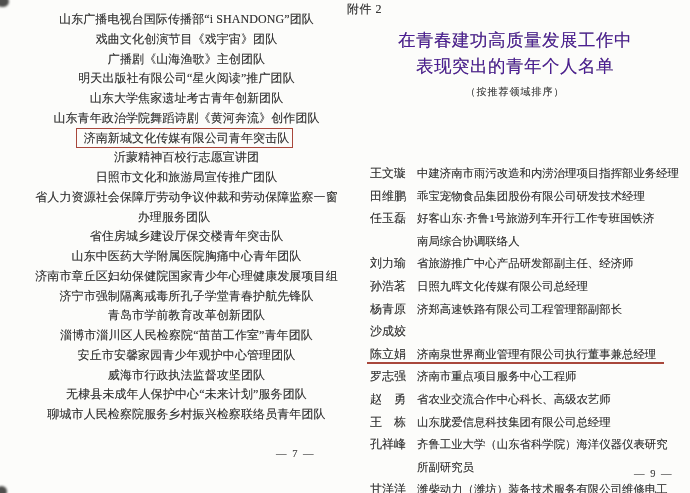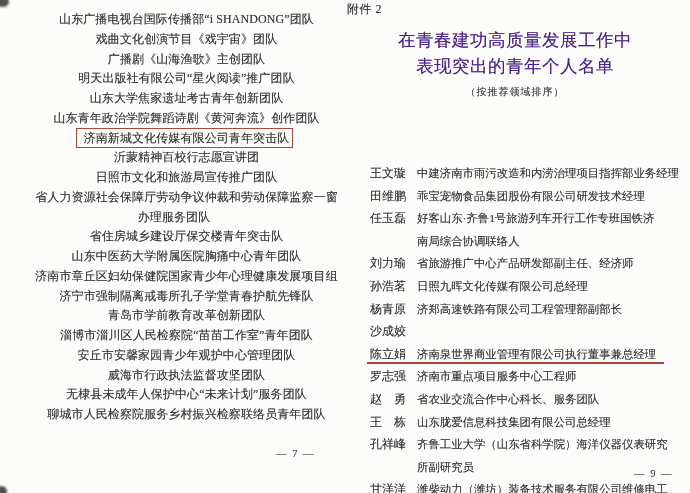--- a/index.html
+++ b/index.html
@@ -148,21 +148,21 @@
     <span class="person-role">济南泉世界商业管理有限公司执行董事兼总经理</span>
   </div>
 
   <div class="person-row">
     <span class="person-name">罗志强</span>
     <span class="person-role">济南市重点项目服务中心工程师</span>
   </div>
 
   <div class="person-row">
     <span class="person-name">赵　勇</span>
-    <span class="person-role">省农业交流合作中心科长、服务团队</span>
+    <span class="person-role">省农业交流合作中心科长、高级农艺师</span>
   </div>
 
   <div class="person-row">
     <span class="person-name">王　栋</span>
     <span class="person-role">山东胧爱信息科技集团有限公司总经理</span>
   </div>
 
   <div class="person-row">
     <span class="person-name">孔祥峰</span>
     <span class="person-role">齐鲁工业大学（山东省科学院）海洋仪器仪表研究

